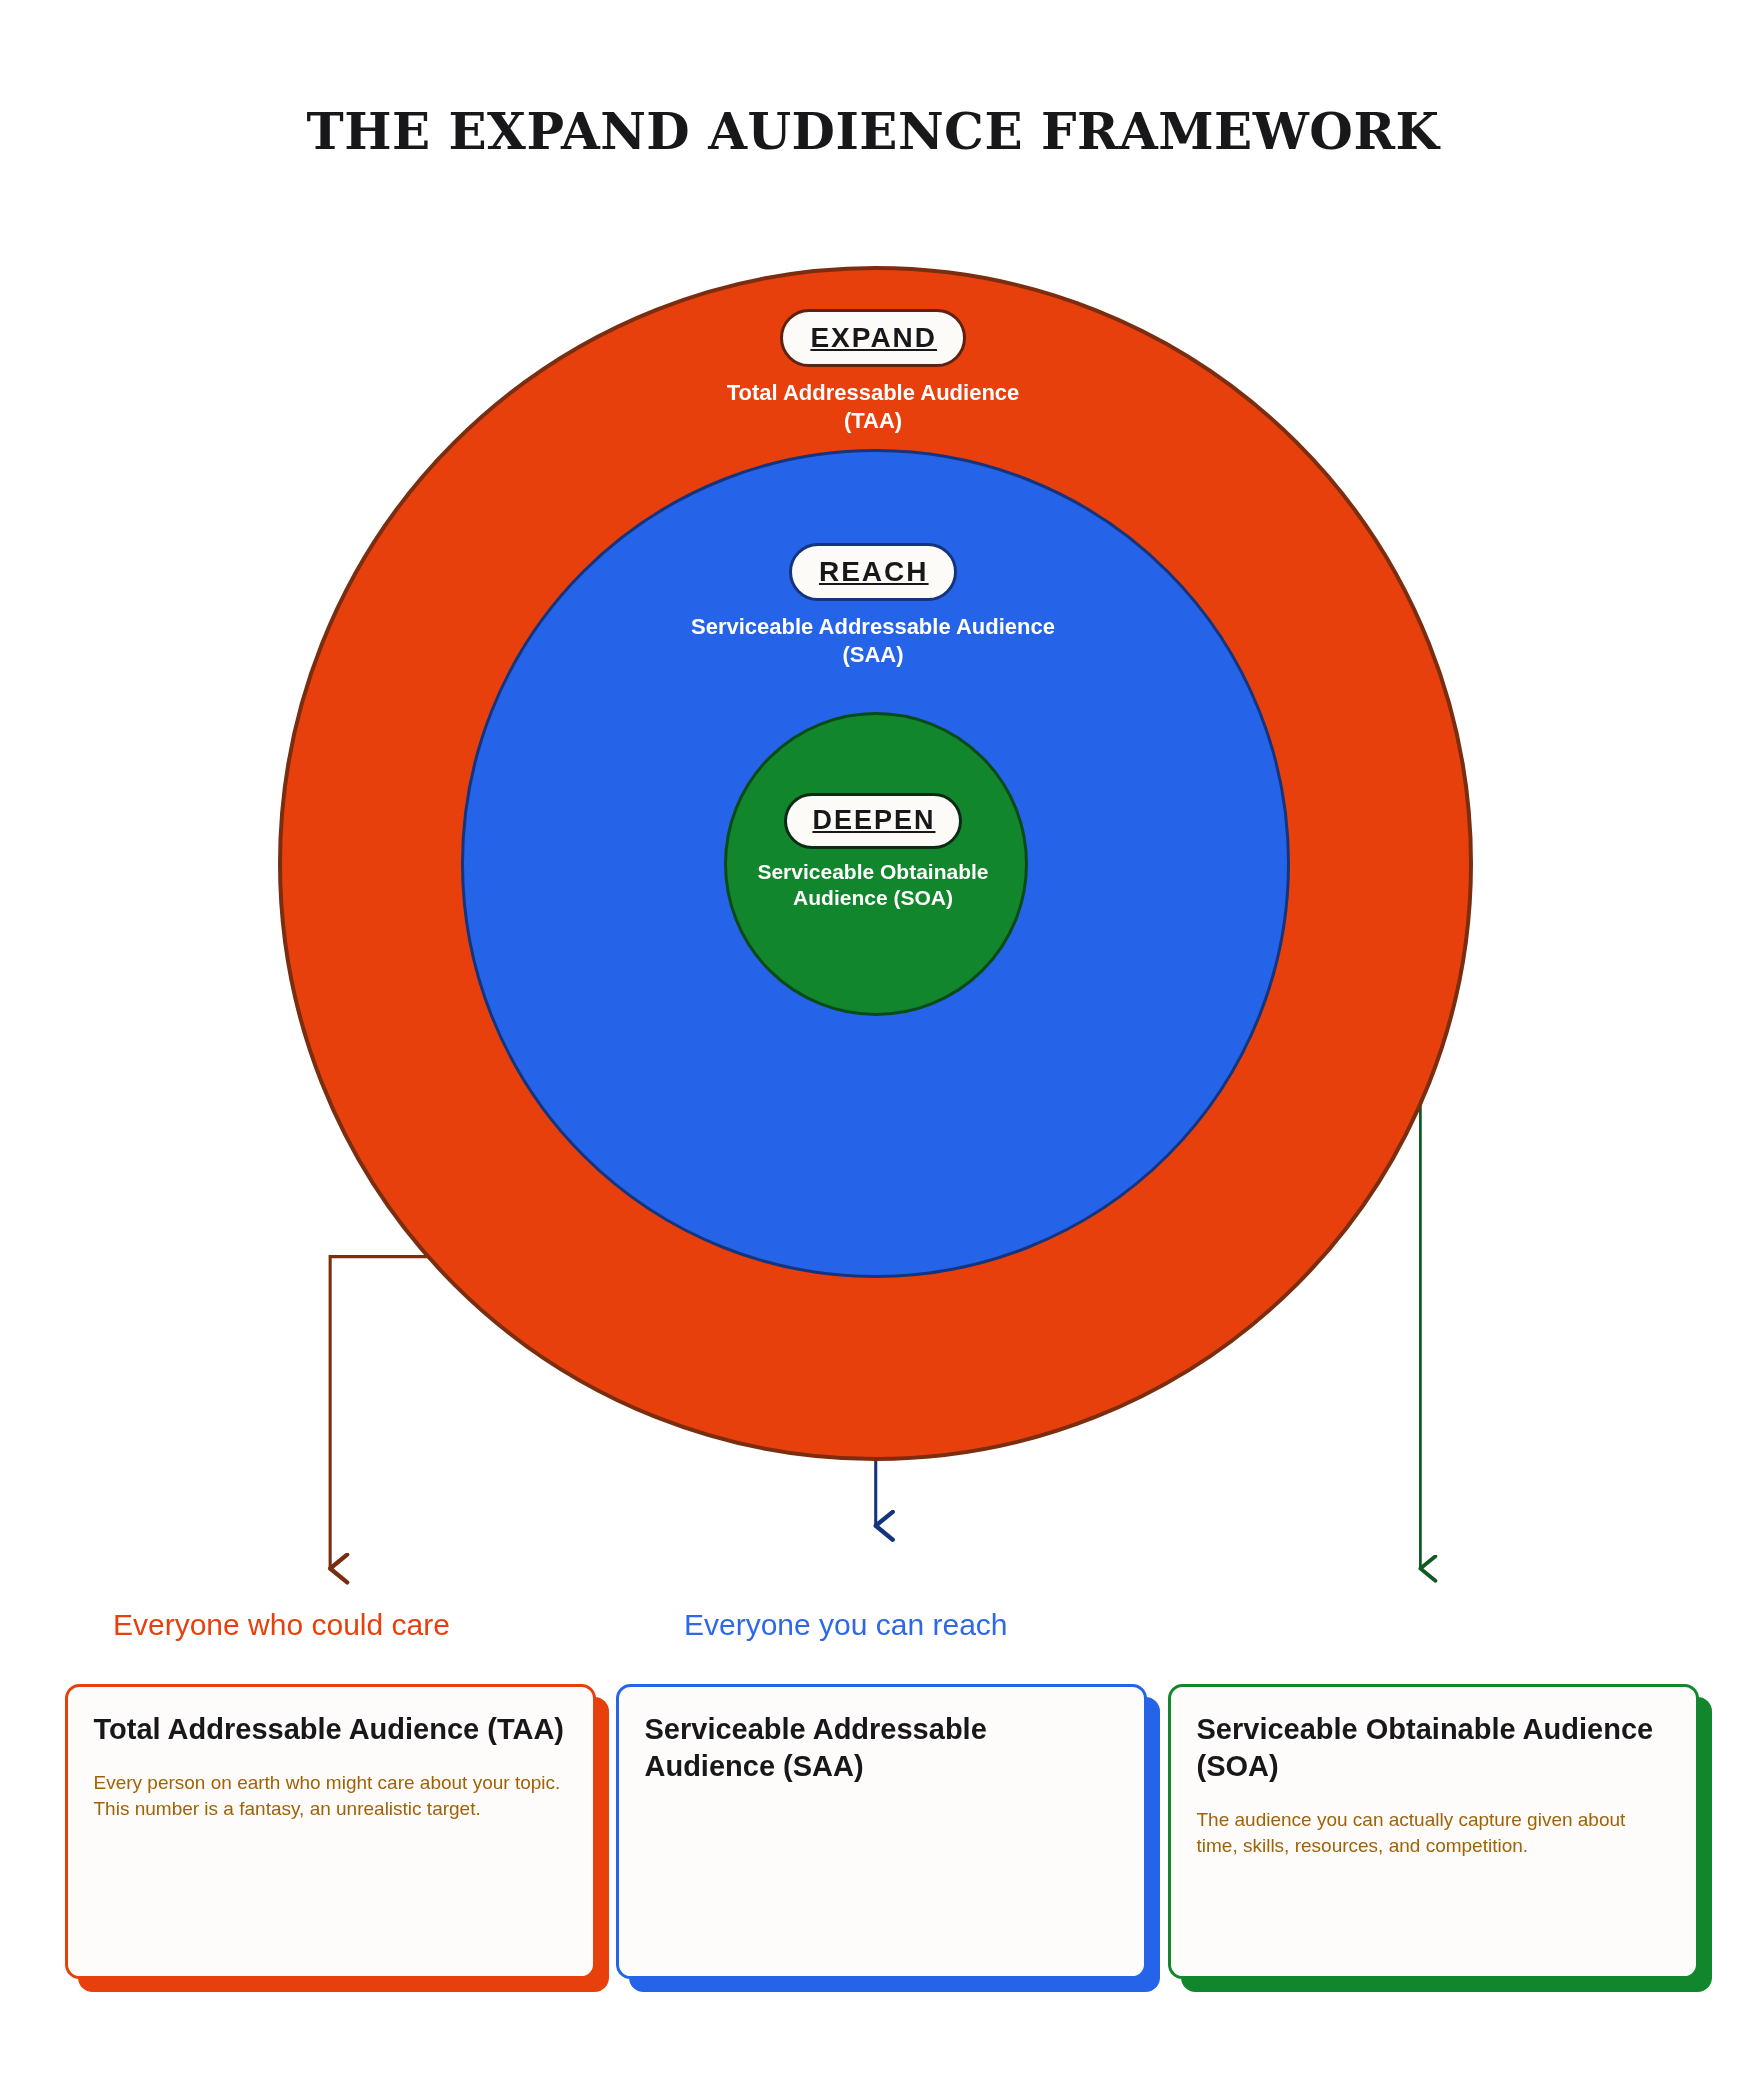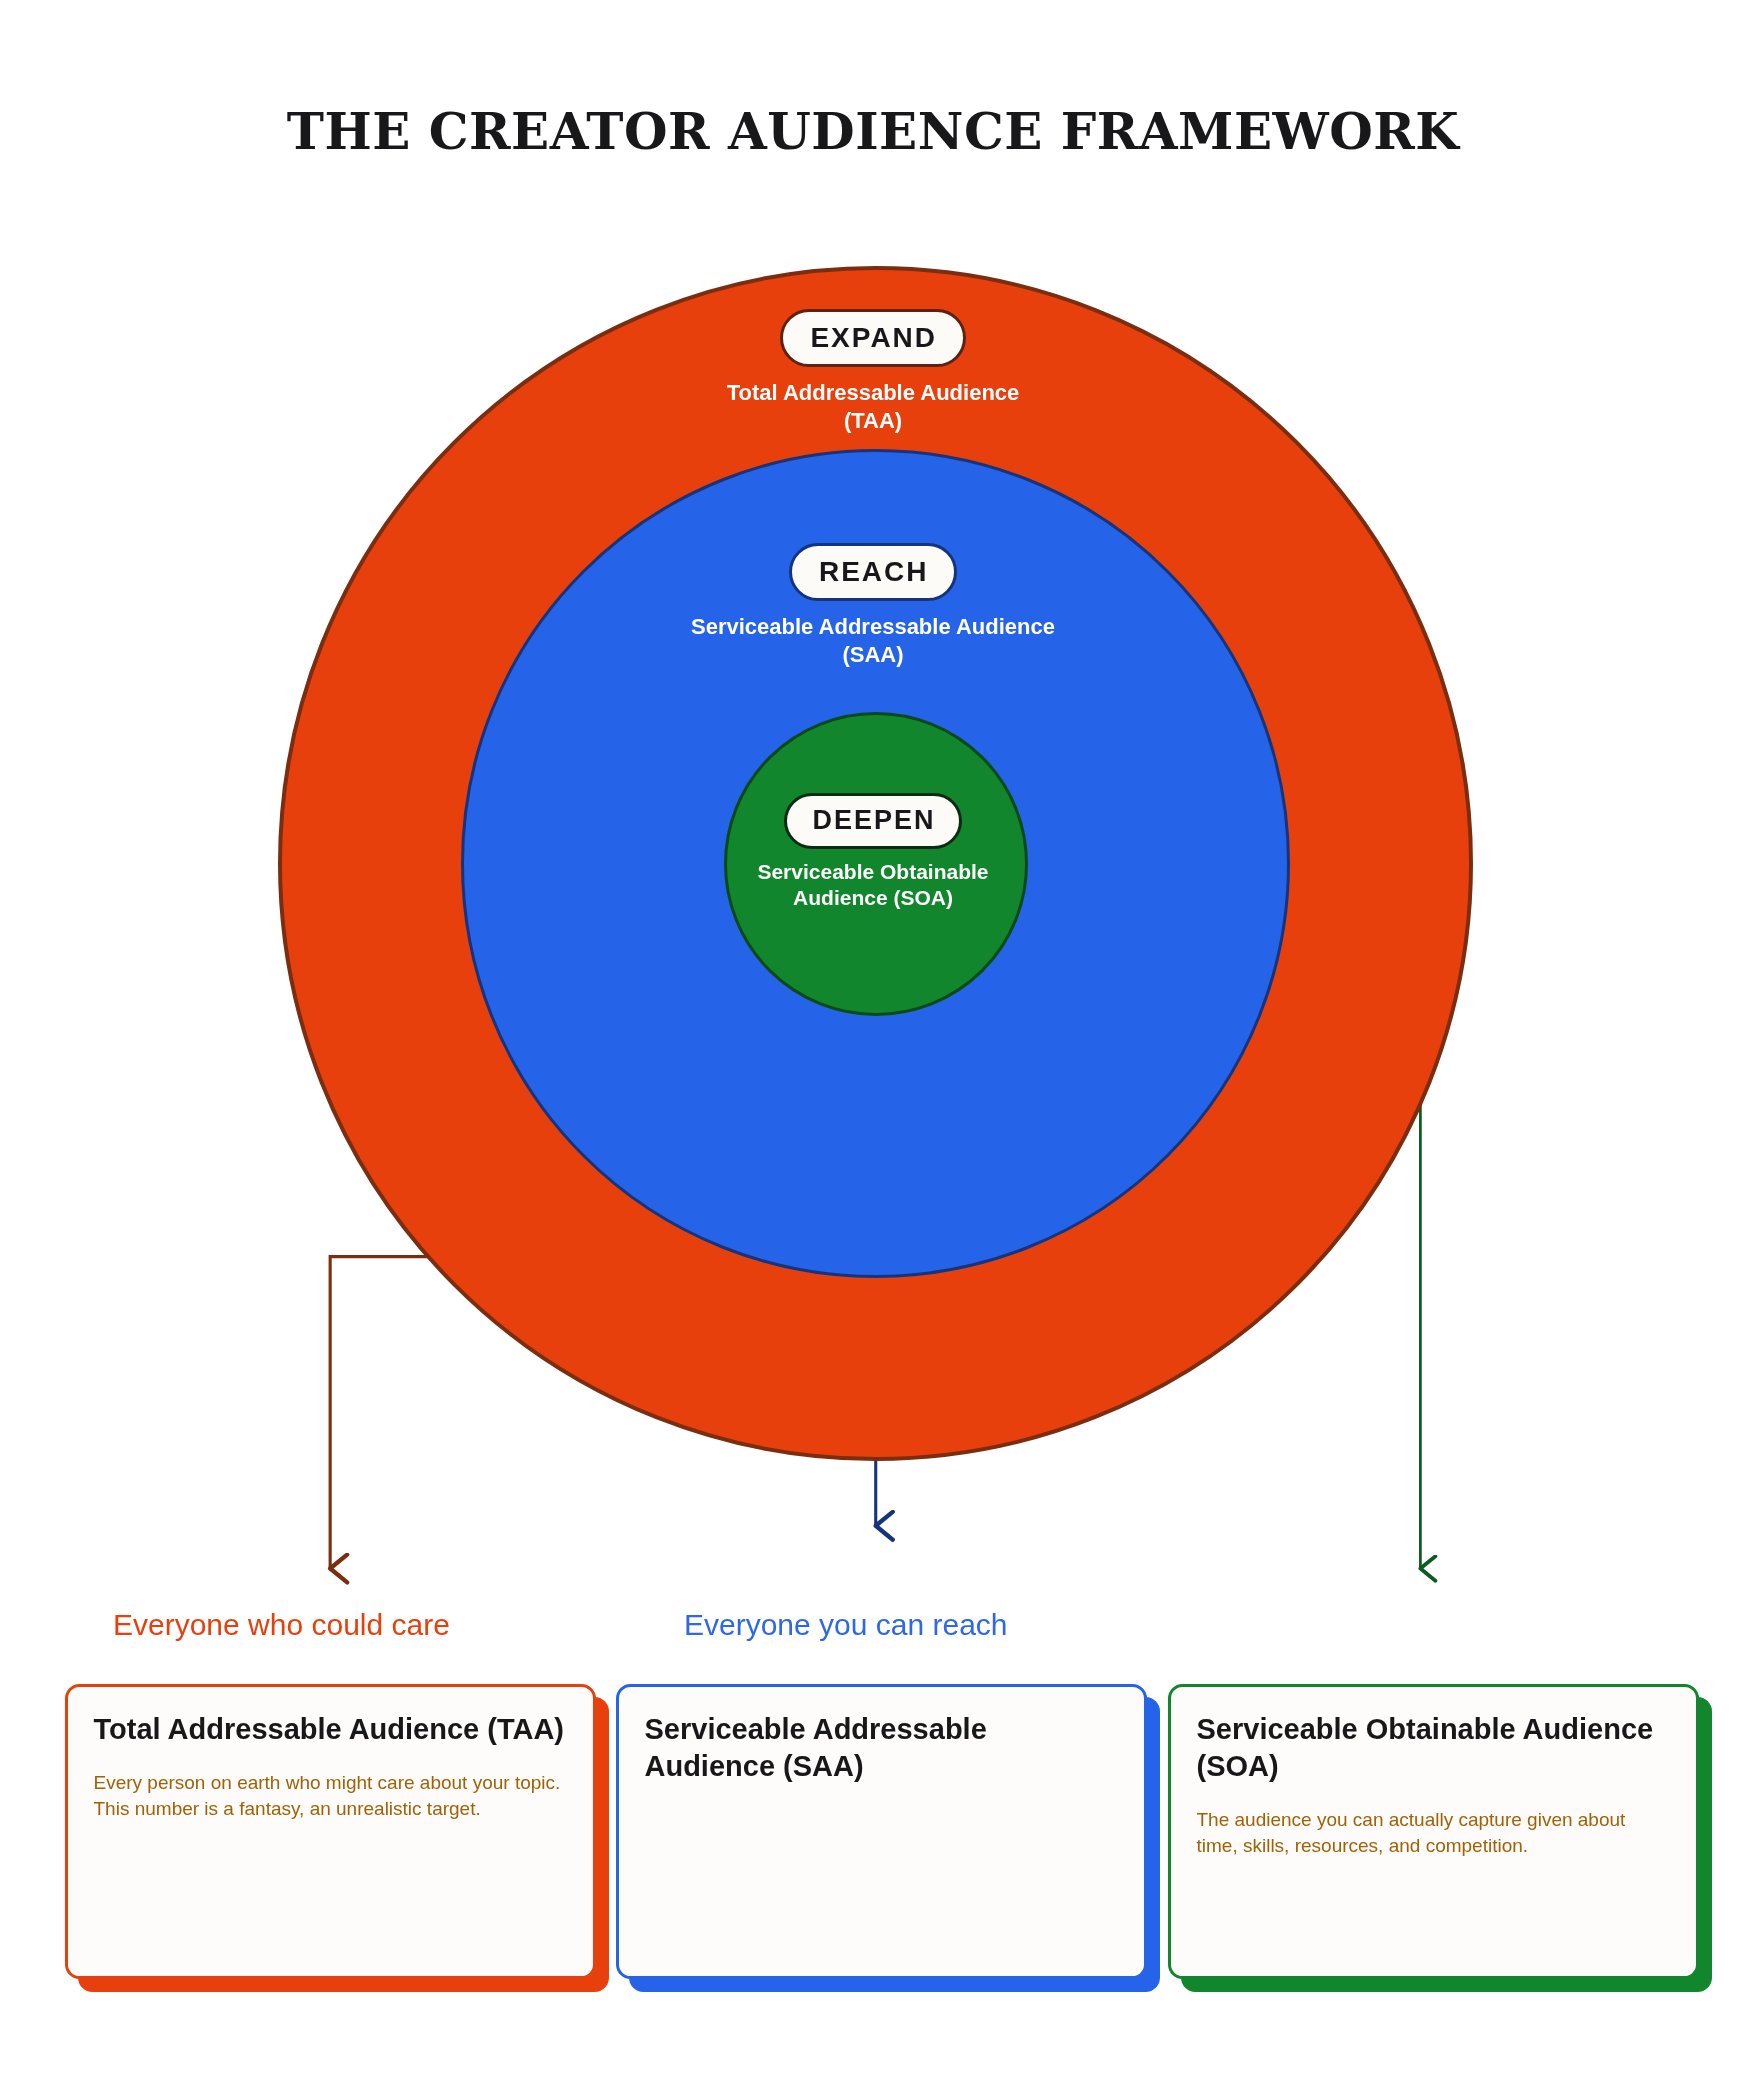--- a/index.html
+++ b/index.html
@@ -78,20 +78,21 @@
     text-align: center;
   }
   .pill {
     display: inline-block;
     background: #FCFBF8;
     border-radius: 908px;
     font-weight: bold;
     color: #18181b;
     box-sizing: border-box;
     line-height: 1;
+    text-decoration: underline;
   }
   .pill-outer {
     border: 3.6px solid #5E2310;
     font-size: 28px;
     letter-spacing: 2px;
     padding: 11.8px 25.5px 12.7px 27px;
   }
   .pill-mid {
     border: 3.6px solid #16347C;
     font-size: 28px;
@@ -191,21 +192,21 @@
   .c-orange .card { border-color: #E8400C; }
   .c-orange .card-shadow { background: #E8400C; }
   .c-blue   .card { border-color: #2563E8; }
   .c-blue   .card-shadow { background: #2563E8; }
   .c-green  .card { border-color: #12862C; }
   .c-green  .card-shadow { background: #12862C; }
 </style>
 </head>
 <body>
 
-<div class="page-title">THE CREATOR AUDIENCE FRAMEWORK</div>
+<div class="page-title">THE EXPAND AUDIENCE FRAMEWORK</div>
 
 <div id="diagram-stage">
 
   <svg id="connector-svg" viewBox="0 0 1920 1830" width="1746" height="1664">
     <defs>
       <marker id="ah-orange" markerWidth="14" markerHeight="14" refX="5" refY="7" orient="auto" markerUnits="strokeWidth">
         <path d="M0.5,1.5 L5,7 L9.5,1.5" fill="none" stroke="#7B2D10" stroke-width="1.4" stroke-linecap="round" stroke-linejoin="round"></path>
       </marker>
       <marker id="ah-blue" markerWidth="14" markerHeight="14" refX="5" refY="7" orient="auto" markerUnits="strokeWidth">
         <path d="M0.5,1.5 L5,7 L9.5,1.5" fill="none" stroke="#16347C" stroke-width="1.4" stroke-linecap="round" stroke-linejoin="round"></path>

